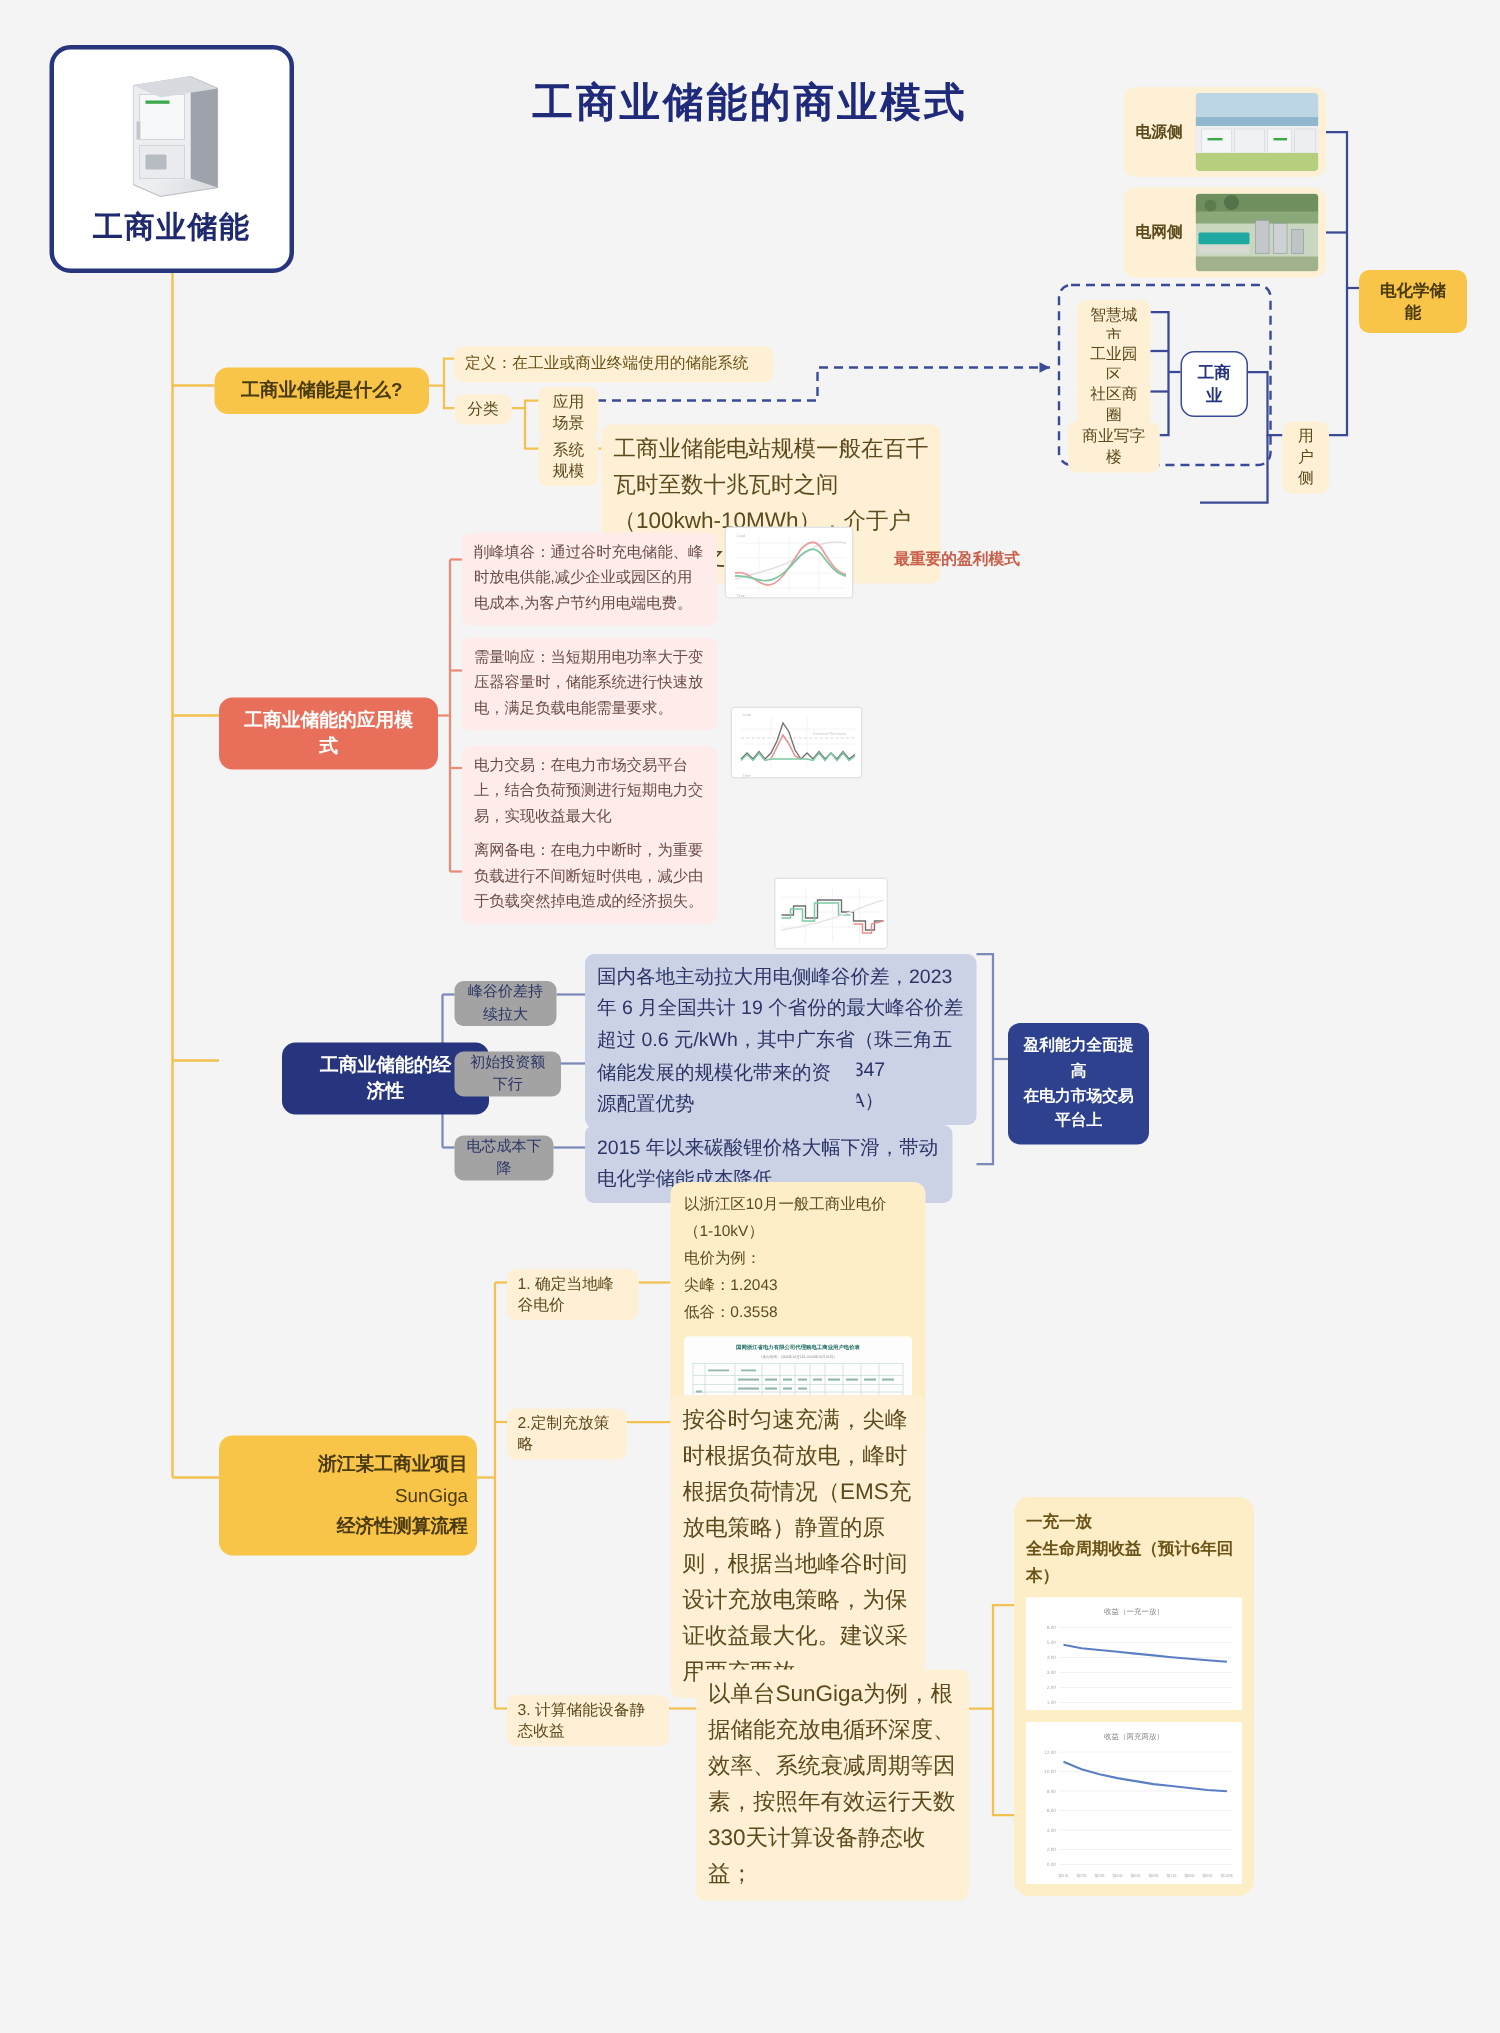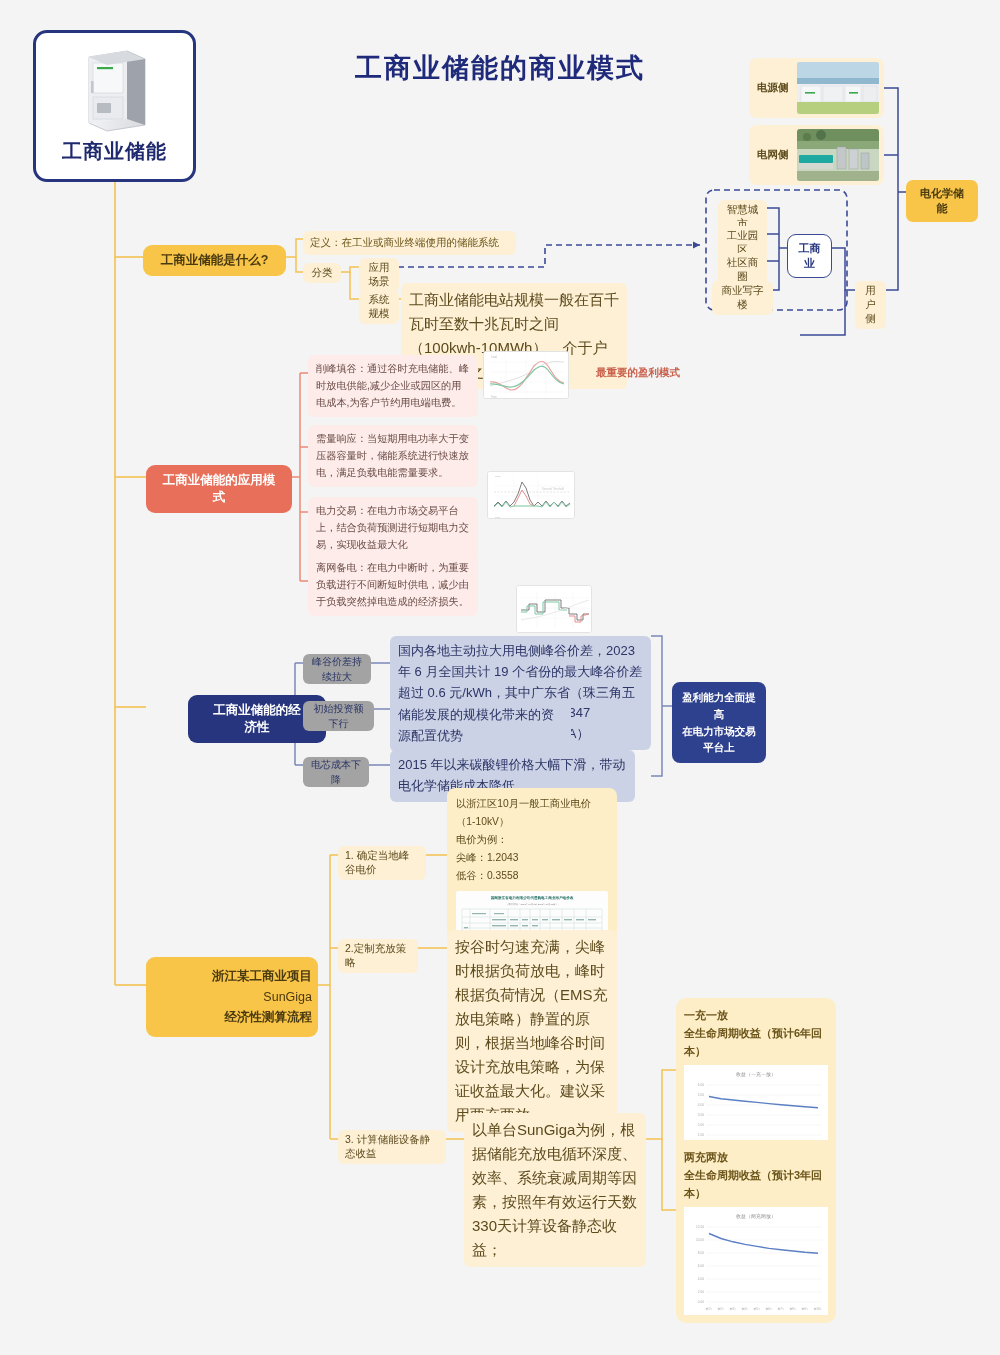--- a/index.html
+++ b/index.html
@@ -507,24 +507,20 @@
           <text x="97" y="86">第7年</text>
             <text x="109" y="86">第8年</text>
             <text x="121" y="86">第9年</text>
           <text x="134" y="86">第10年</text>
         </g>
       </svg>
     </div>
   </div>
 
   <div class="node amberpanel" style="left:676px; top:1140px; width:160px;">
-    <div class="ptitle">
-      <div>两充两放</div>
-      <div>全生命周期收益（预计3年回本）</div>
-    </div>
     <div class="minichart" style="height:108px;">
       <svg viewBox="0 0 144 108" width="144" height="108">
         <rect width="144" height="108" fill="#fff"></rect>
         <text x="72" y="11" font-size="5" fill="#8a8a8a" text-anchor="middle" font-family="Liberation Sans, sans-serif">收益（两充两放）</text>
         <g stroke="#eeeeee" stroke-width="0.5">
           <line x1="22" y1="20" x2="138" y2="20"></line>
           <line x1="22" y1="33" x2="138" y2="33"></line>
           <line x1="22" y1="46" x2="138" y2="46"></line>
           <line x1="22" y1="59" x2="138" y2="59"></line>
           <line x1="22" y1="72" x2="138" y2="72"></line>

